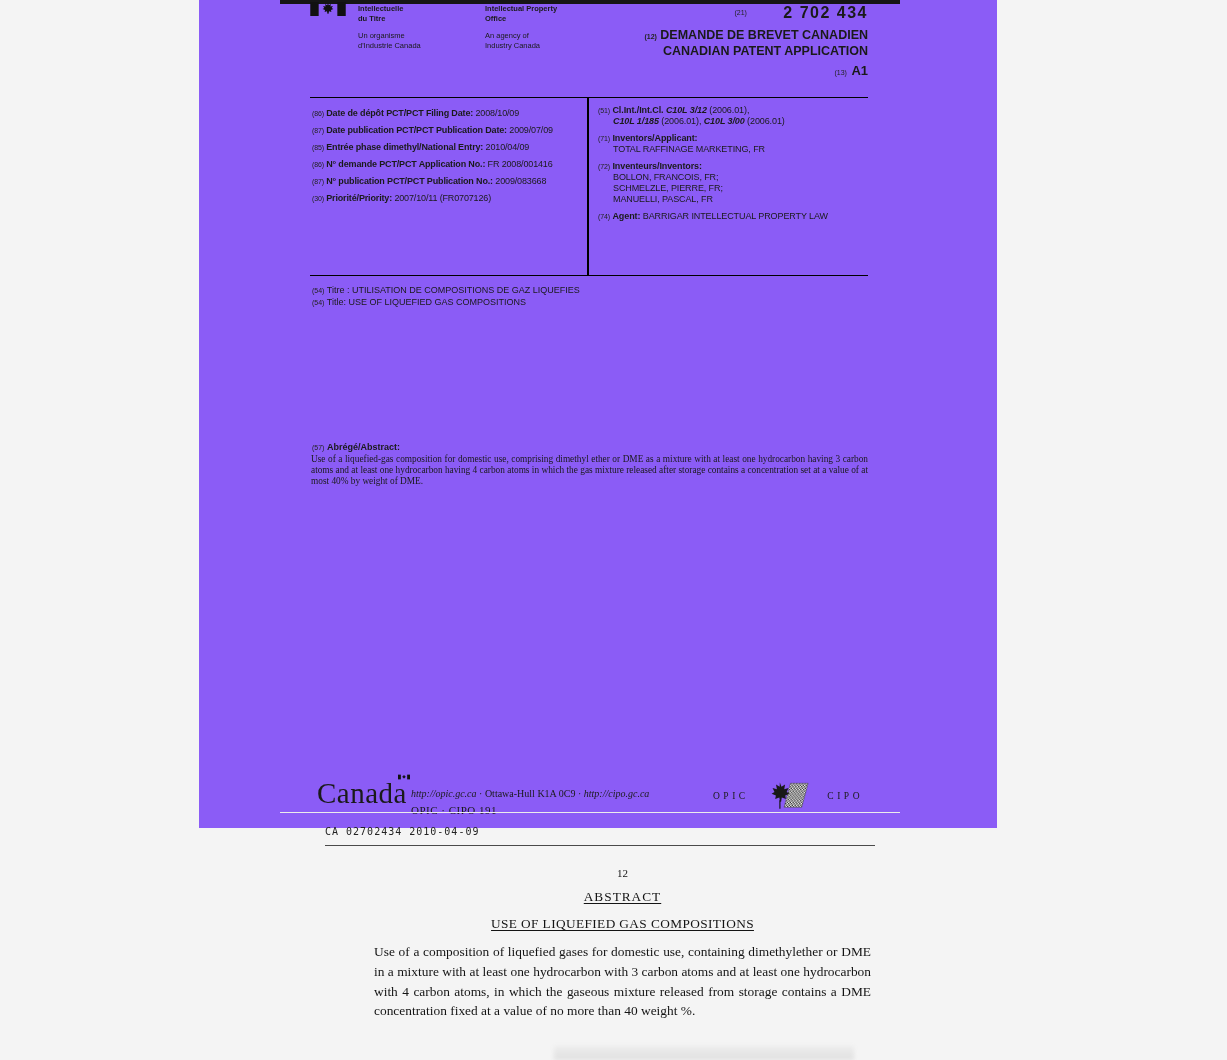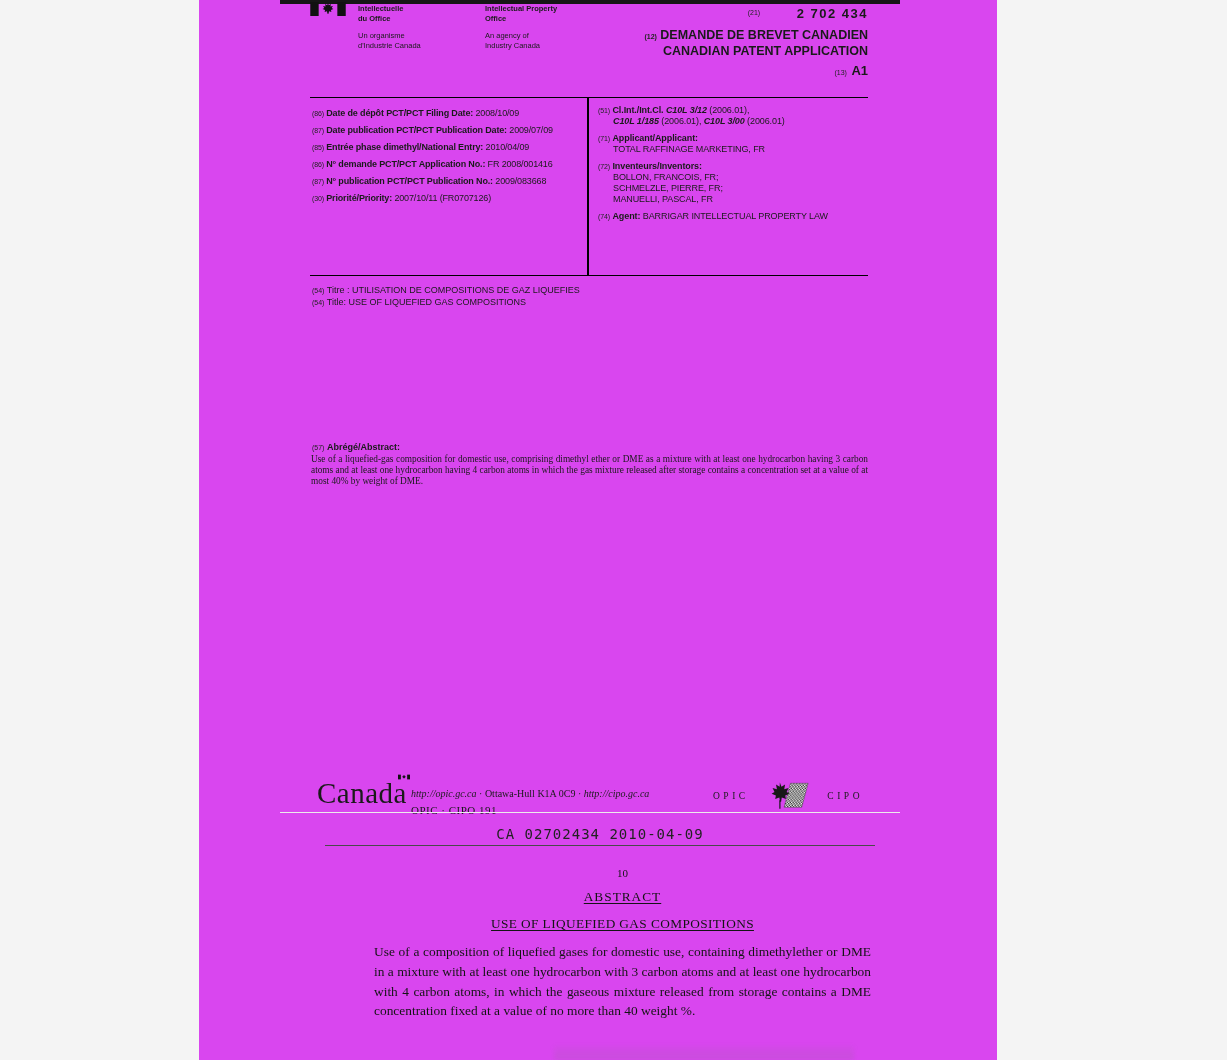--- a/index.html
+++ b/index.html
@@ -3,36 +3,36 @@
 <meta charset="utf-8">
 <style>
   html,body{margin:0;padding:0;}
   body{
     width:1227px;height:1060px;
     background:#f4f4f4;
     position:relative;overflow:hidden;
     font-family:"Liberation Sans",sans-serif;
     color:#1a1a1a;
   }
-  .paper{position:absolute;left:199px;top:0;width:798px;height:1060px;background:#d946ef;}
+  .paper{position:absolute;left:199px;top:0;width:798px;height:828px;background:#8b5cf6;}
   .abs{position:absolute;}
   .b{font-weight:bold;}
   .it{font-style:italic;}
 
   
   .topbar{left:81px;top:0;width:620px;height:4px;background:#161616;}
   .hdr-flag{left:111px;top:2px;}
   .hdr-col{top:4px;font-size:7.5px;line-height:9.5px;letter-spacing:0;}
   .hdr-fr{left:159px;}
   .hdr-en{left:286px;}
   .hdr-col .gap{margin-top:8px;}
   .hdr-right{right:129px;top:4px;text-align:right;white-space:nowrap;}
   .ref{font-size:7px;color:#222;}
   .patline .ref{vertical-align:3px;}
-  .patnum{font-size:13px;font-weight:bold;letter-spacing:1.5px;margin-left:32px;}
+  .patnum{font-size:16px;font-weight:bold;letter-spacing:1.5px;margin-left:32px;}
   .doctype{font-size:12.5px;font-weight:bold;line-height:15px;}
   .doctype-first{margin-top:6px;}
   .kindline{margin-top:2px;}
   .kindcode{font-size:13px;font-weight:bold;}
 
   
   .biblio{left:111px;top:97px;width:558px;height:177px;border-top:1.5px solid #000;border-bottom:1.5px solid #000;}
   .vdiv{position:absolute;left:277px;top:0;width:1.5px;height:100%;background:#000;}
   .bleft{position:absolute;left:2px;top:7px;width:272px;}
   .brow{font-size:9px;line-height:16px;white-space:nowrap;letter-spacing:-0.15px;}
@@ -50,21 +50,21 @@
   .wordmark{left:118px;top:777px;font-family:"Liberation Serif",serif;font-size:29px;letter-spacing:0.5px;}
   .mini-flag{position:absolute;right:-3px;top:-3px;}
   .footer-center{left:212px;top:788px;width:300px;font-family:"Liberation Serif",serif;}
   .addr-line{font-size:10px;white-space:nowrap;}
   .doc-code{font-size:11px;margin-top:5px;letter-spacing:0.5px;}
   .opic-logo{left:514px;top:775px;width:150px;height:42px;display:flex;align-items:center;gap:16px;font-family:"Liberation Serif",serif;}
   .logo-txt{font-size:9.5px;letter-spacing:3.5px;}
   .page-sep{left:81px;top:812px;width:620px;height:1px;background:#ececec;}
 
   
-  .stamp{left:126px;top:826px;width:550px;text-align:center;font-family:"DejaVu Sans Mono","Liberation Mono",monospace;font-size:14px;letter-spacing:1px;color:#222;}
+  .stamp{left:126px;top:826px;width:550px;font-family:"DejaVu Sans Mono","Liberation Mono",monospace;font-size:10px;letter-spacing:1px;color:#222;}
   .stamp-line{left:126px;top:845px;width:550px;height:0;border-top:1px solid #4a4a4a;}
 
   
   .page2{left:175px;top:867px;width:497px;font-family:"Liberation Serif",serif;color:#141414;}
   .page-num{text-align:center;font-size:11px;}
   .h1{text-align:center;font-size:13.3px;margin-top:10px;letter-spacing:1px;}
   .h1 span, .h2 span{text-decoration:underline;text-underline-offset:2px;}
   .h2{text-align:center;font-size:13.3px;margin-top:11px;letter-spacing:0.4px;}
   .body2{margin-top:10px;font-size:13.4px;line-height:19.8px;text-align:justify;text-align-last:left;}
   .smudge{left:355px;top:1046px;width:300px;height:14px;
@@ -81,21 +81,21 @@
   <div class="abs hdr-flag">
     <svg width="36" height="14" viewBox="0 0 38 15">
       <rect x="0" y="0" width="9" height="15" fill="#111"></rect>
       <rect x="29" y="0" width="9" height="15" fill="#111"></rect>
       <path fill="#111" d="M19 1l.9 2.5 2.2-1.4-.5 2.8 2.6-.7-1.2 2.3 1.8 1.1-2.6 1 .4 2.1-2.5-.8-.5 2.8h-1.2l-.5-2.8-2.5.8.4-2.1-2.6-1 1.8-1.1-1.2-2.3 2.6.7-.5-2.8 2.2 1.4z"></path>
     </svg>
   </div>
 
   <div class="abs hdr-col hdr-fr">
     <div class="b">Intellectuelle</div>
-    <div class="b">du Office</div>
+    <div class="b">du Titre</div>
     <div class="gap">Un organisme</div>
     <div>d'Industrie Canada</div>
   </div>
 
   <div class="abs hdr-col hdr-en">
     <div class="b">Intellectual Property</div>
     <div class="b">Office</div>
     <div class="gap">An agency of</div>
     <div>Industry Canada</div>
   </div>
@@ -164,21 +164,21 @@
           <span class="cls">C10L 1/185</span>
           <span>(2006.01),</span>
           <span class="cls">C10L 3/00</span>
           <span>(2006.01)</span>
         </div>
       </div>
 
       <div class="bblock">
         <div>
           <span class="ref">(71)</span>
-          <span class="b">Applicant/Applicant:</span>
+          <span class="b">Inventors/Applicant:</span>
         </div>
         <div class="ind">TOTAL RAFFINAGE MARKETING, FR</div>
       </div>
 
       <div class="bblock">
         <div>
           <span class="ref">(72)</span>
           <span class="b">Inventeurs/Inventors:</span>
         </div>
         <div class="ind">BOLLON, FRANCOIS, FR;</div>
@@ -250,21 +250,21 @@
     </svg>
     <span class="logo-txt">CIPO</span>
   </div>
 
   <div class="abs page-sep"></div>
 
   <div class="abs stamp">CA 02702434 2010-04-09</div>
   <div class="abs stamp-line"></div>
 
   <div class="abs page2">
-    <div class="page-num">10</div>
+    <div class="page-num">12</div>
     <div class="h1">
       <span>ABSTRACT</span>
     </div>
     <div class="h2">
       <span>USE OF LIQUEFIED GAS COMPOSITIONS</span>
     </div>
     <div class="body2">Use of a composition of liquefied gases for domestic use, containing dimethylether or DME in a mixture with at least one hydrocarbon with 3 carbon atoms and at least one hydrocarbon with 4 carbon atoms, in which the gaseous mixture released from storage contains a DME concentration fixed at a value of no more than 40 weight %.</div>
   </div>
 
   <div class="abs smudge"></div>

